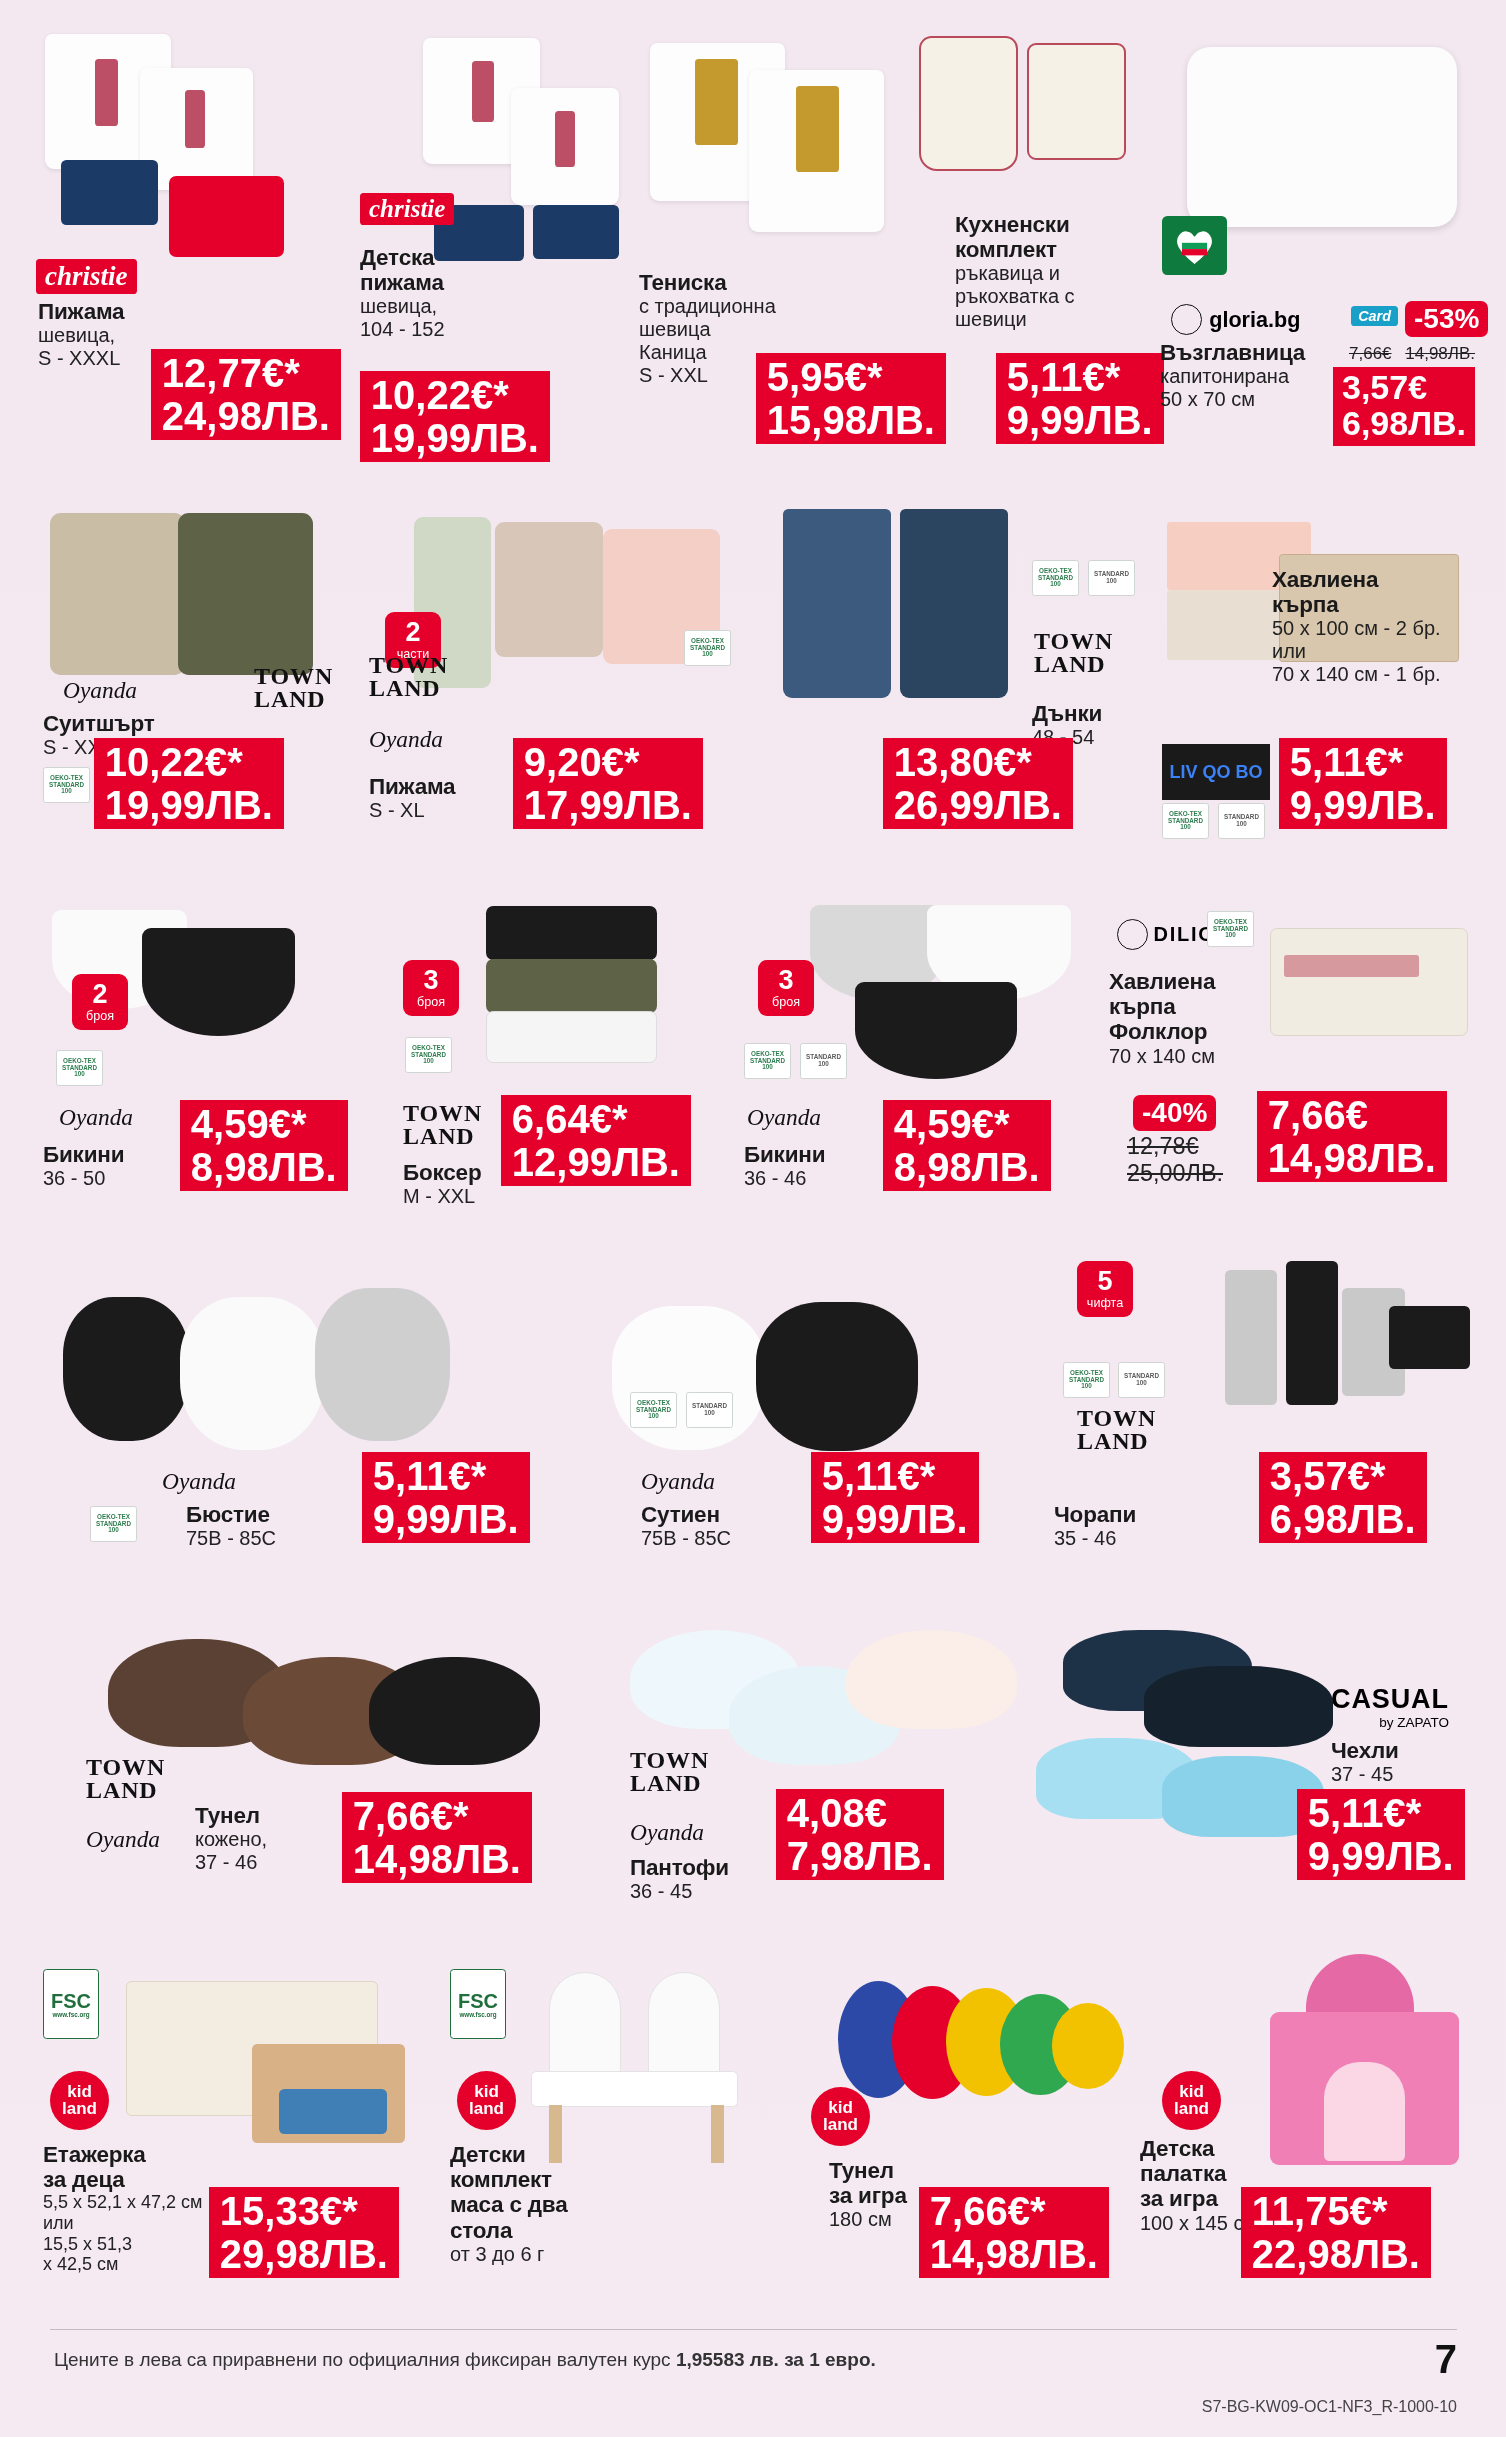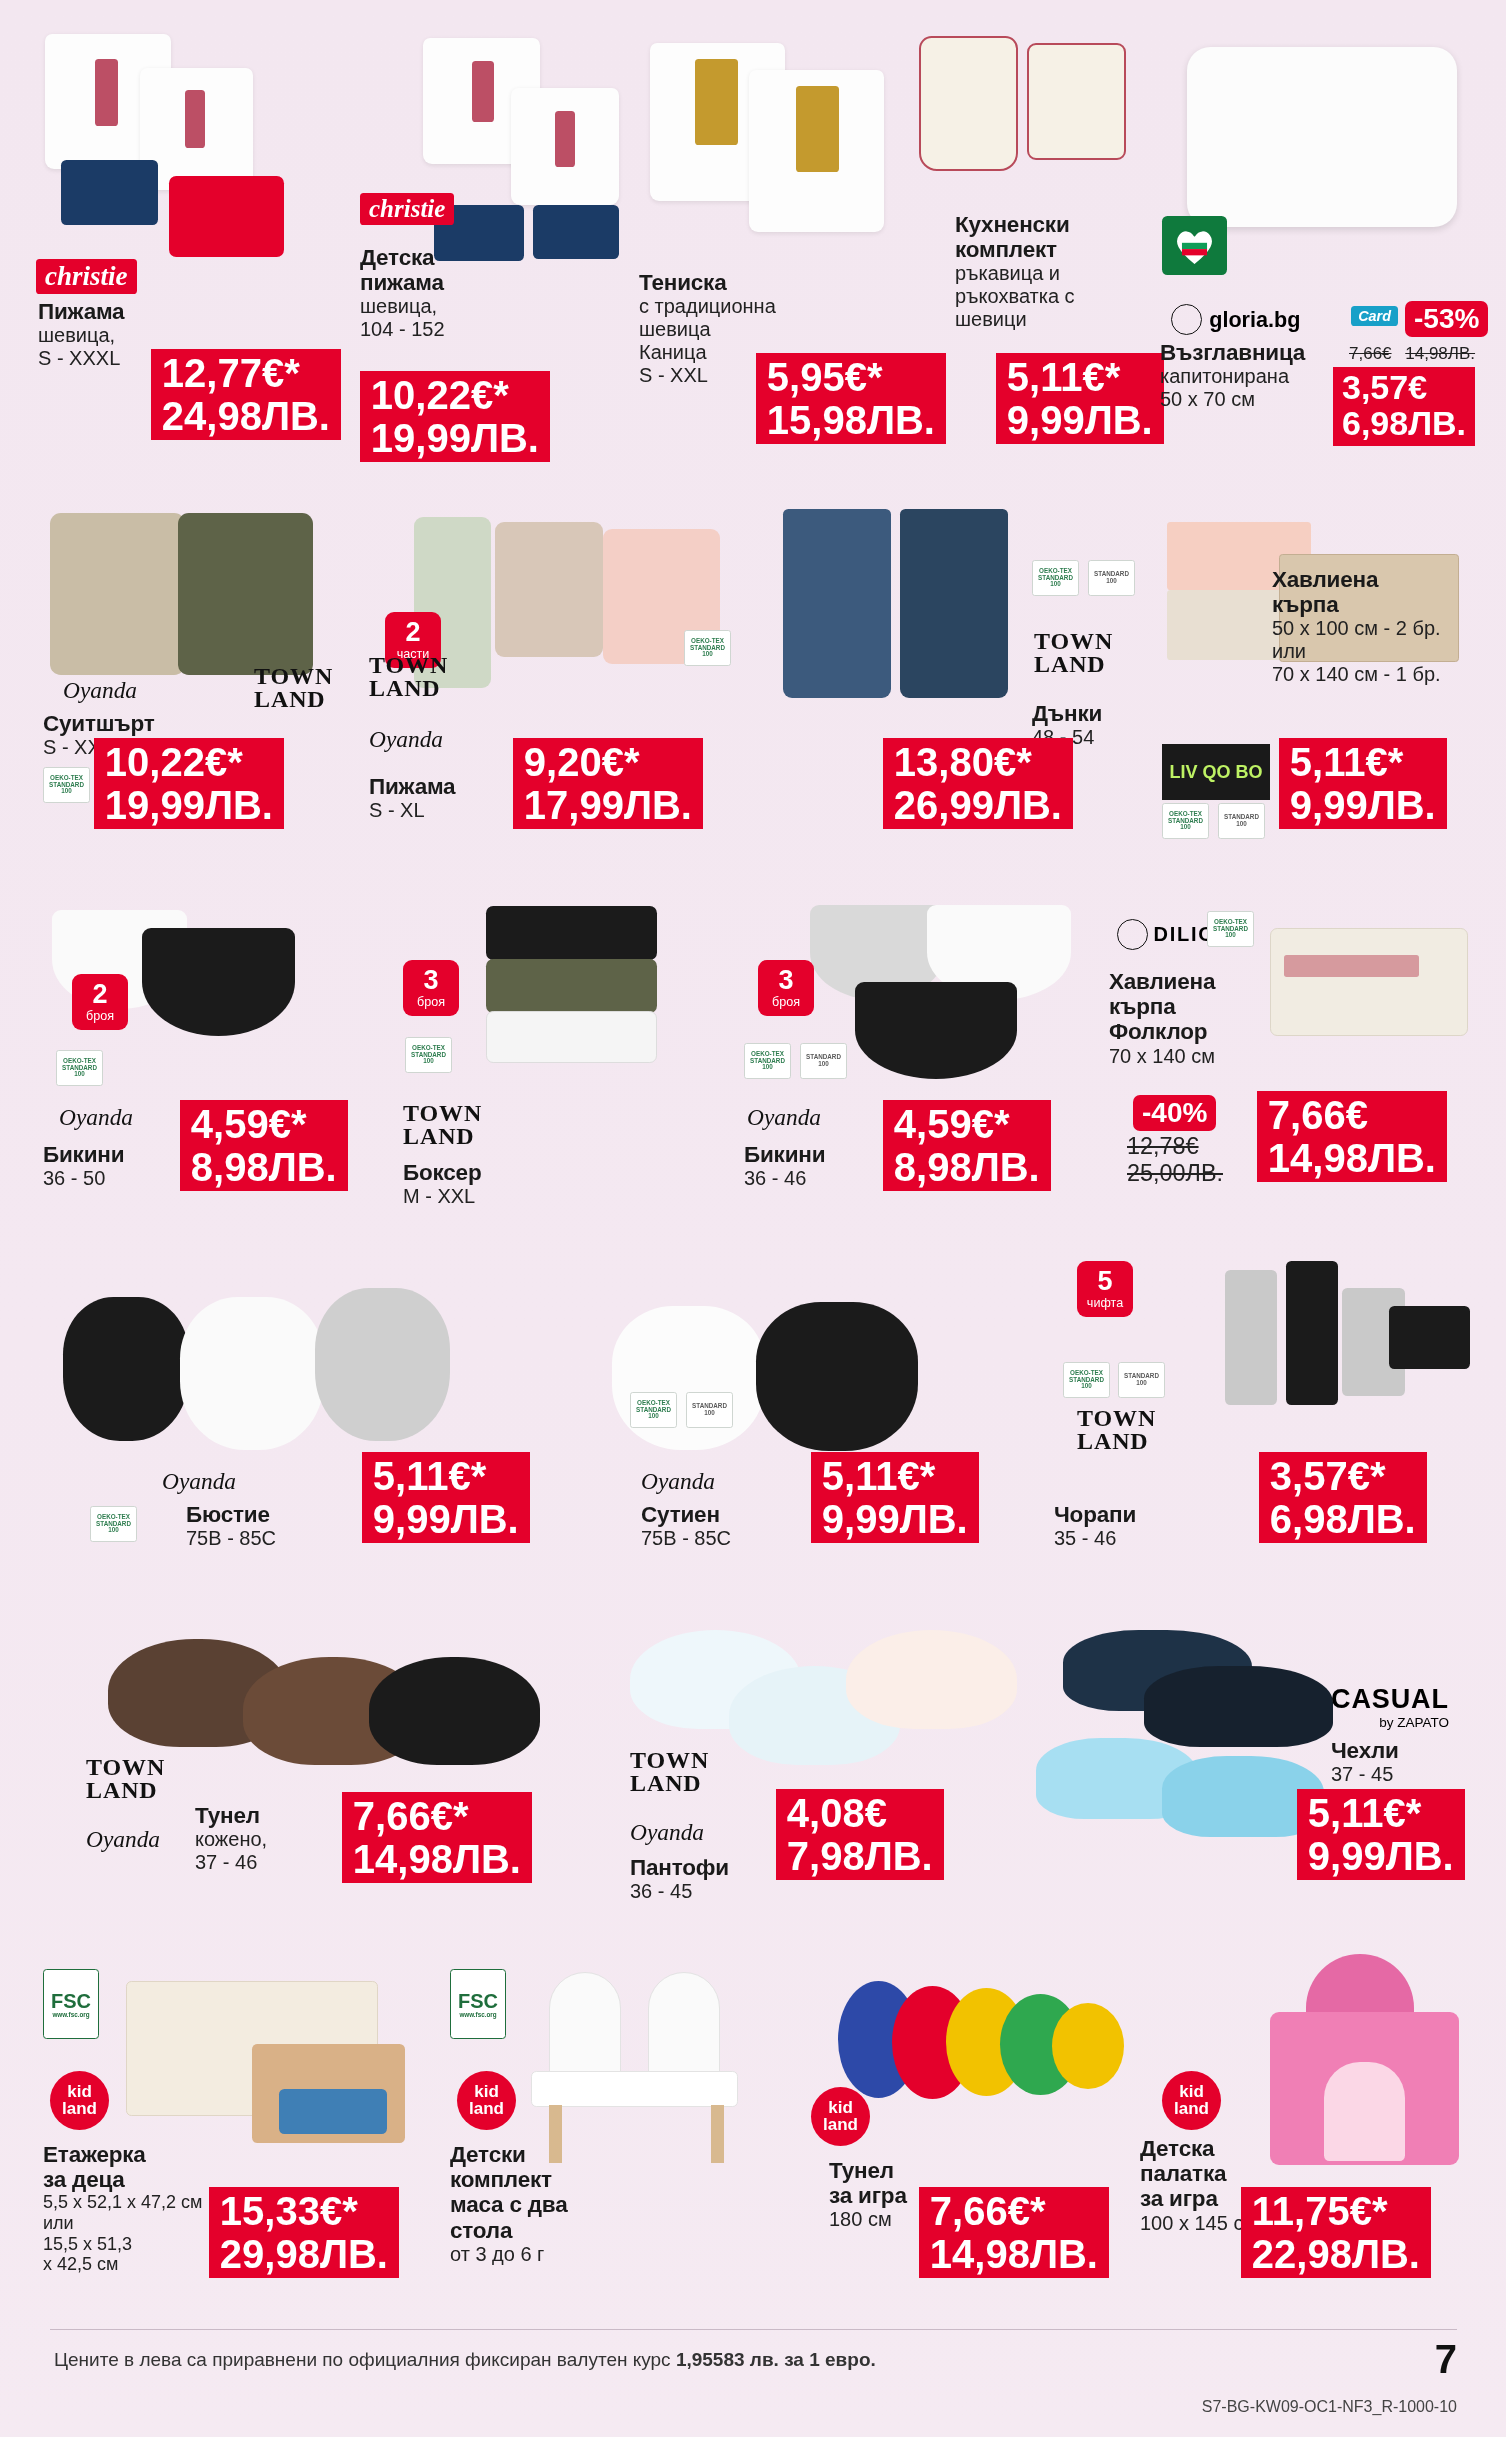--- a/index.html
+++ b/index.html
@@ -283,21 +283,21 @@
     <div class="ph towel" style="left:5.4px;top:77px;width:144px;height:70px;background:#e8dfd2;"></div>
     <div class="ph towel" style="left:117px;top:41px;width:180px;height:108px;background:#d9c7ad;border:0.9px solid #c3ae92;"></div>
   </div>
   <div class="item" style="left:1272px;top:567px;width:207px;">
     <div class="prod-name" style="white-space:pre-line;">Хавлиена
 кърпа</div>
     <div class="prod-sub" style="white-space:pre-line;">50 x 100 см - 2 бр.
 или
 70 x 140 см - 1 бр.</div>
   </div>
-  <div class="item" style="left:1162px;top:744px;width:108px;height:56px;background:#1a1a1a;color:#bef264;display:flex;align-items:center;justify-content:center;font-size:18px;font-weight:bold;">LIV QO BO</div>
+  <div class="item" style="left:1162px;top:744px;width:108px;height:56px;background:#1a1a1a;color:#3b82f6;display:flex;align-items:center;justify-content:center;font-size:18px;font-weight:bold;">LIV QO BO</div>
   <div class="item oeko" style="left:1162px;top:803px;">OEKO-TEX<br>STANDARD 100</div>
   <div class="item oeko gray" style="left:1218px;top:803px;">STANDARD 100</div>
   <div class="item priceblock" style="left:1279px;top:738px;">
     <div class="row eurrow">5,11€*</div>
     <div class="row bgnrow">9,99ЛВ.</div>
   </div>
 
   <div class="item" style="left:43px;top:901px;width:306px;height:144px;">
     <div class="ph" style="left:9px;top:9px;width:135px;height:99px;background:#fafafa;border-radius:9px 9px 50% 50%;"></div>
     <div class="ph" style="left:99px;top:27px;width:153px;height:108px;background:#1b1b1b;border-radius:9px 9px 50% 50%;"></div>
@@ -324,20 +324,24 @@
   </div>
   <div class="item qty-badge" style="left:403px;top:960px;">
     <div class="n">3</div>
     <div class="t">броя</div>
   </div>
   <div class="item oeko" style="left:405px;top:1037px;">OEKO-TEX<br>STANDARD 100</div>
   <div class="item townland" style="left:403px;top:1102px;white-space:pre-line;">TOWN<br>LAND</div>
   <div class="item" style="left:403px;top:1160px;width:162px;">
     <div class="prod-name">Боксер</div>
     <div class="prod-sub">M - XXL</div>
+  </div>
+  <div class="item priceblock" style="left:501px;top:1095px;">
+    <div class="row eurrow">6,64€*</div>
+    <div class="row bgnrow">12,99ЛВ.</div>
   </div>
 
   <div class="item" style="left:792px;top:901px;width:306px;height:153px;">
     <div class="ph" style="left:18px;top:3.6px;width:135px;height:95px;background:#d9d9d9;border-radius:9px 9px 50% 50%;"></div>
     <div class="ph" style="left:135px;top:3.6px;width:144px;height:95px;background:#fafafa;border-radius:9px 9px 50% 50%;"></div>
     <div class="ph" style="left:63px;top:81px;width:162px;height:97px;background:#1b1b1b;border-radius:9px 9px 50% 50%;"></div>
   </div>
   <div class="item qty-badge" style="left:758px;top:960px;">
     <div class="n">3</div>
     <div class="t">броя</div>

